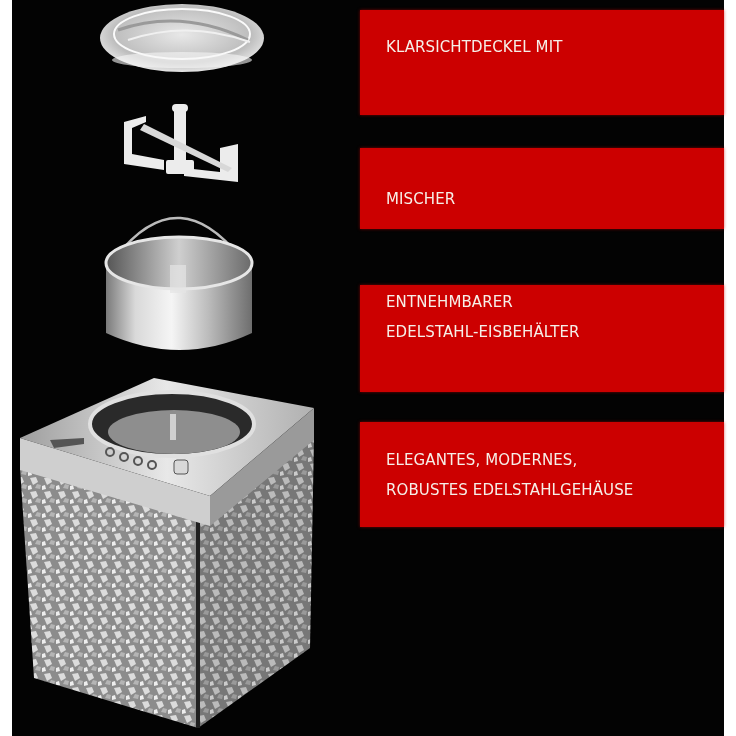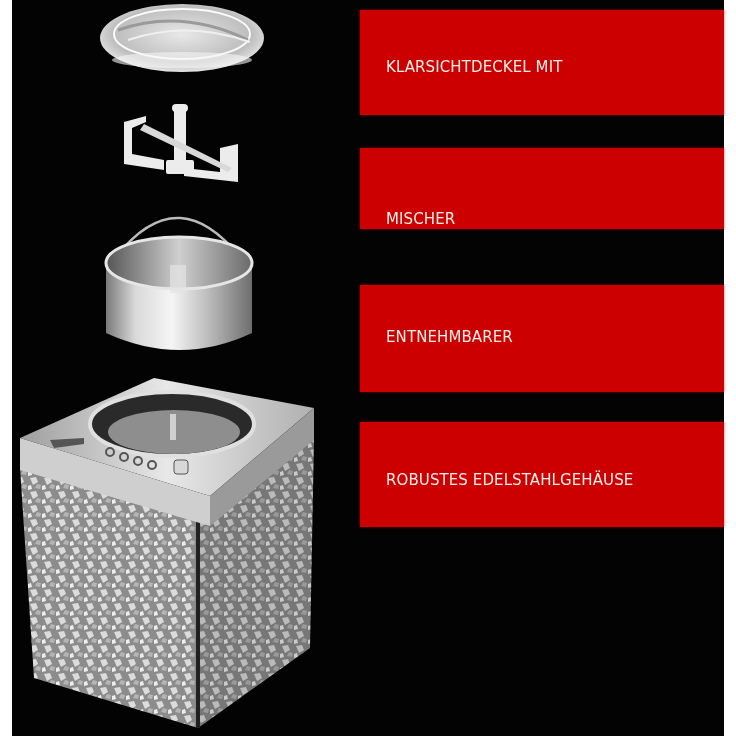--- a/index.html
+++ b/index.html
@@ -1,19 +1,19 @@
 <!DOCTYPE html>
 <html><head>
 <meta charset="utf-8">
 <style>
   html, body { margin:0; padding:0; }
   body { width:736px; height:736px; background:#ffffff; position:relative; overflow:hidden; font-family:"DejaVu Sans", sans-serif; }
   .canvas { position:absolute; left:12px; top:0; width:712px; height:736px; background:#030303; }
   .box { position:absolute; left:360px; width:364px; background:#cc0000; box-shadow:0 0 3px rgba(200,0,0,0.6); }
-  .box .txt { position:absolute; left:26px; color:#f6efe8; font-size:15px; letter-spacing:0.1px; line-height:30px; text-transform:uppercase;margin-top:20px; }
+  .box .txt { position:absolute; left:26px; color:#f6efe8; font-size:15px; letter-spacing:0.1px; line-height:30px; text-transform:uppercase; }
   .prod { position:absolute; }
 </style>
 </head>
 <body>
 
 <div class="canvas"></div>
 
 <svg class="prod" style="left:98px;top:0px" width="168" height="76">
   <defs>
     <radialGradient id="lidg" cx="50%" cy="45%" r="60%">
@@ -104,22 +104,24 @@
   </div>
 </div>
 
 <div class="box" style="top:148px;height:81px">
   <div class="txt" style="top:36px">
     <div>MISCHER</div>
   </div>
 </div>
 
 <div class="box" style="top:285px;height:107px">
-  <div class="txt" style="top:17px">
+  <div class="txt" style="top:2px">
     <div>ENTNEHMBARER</div>
+    <div>EDELSTAHL-EISBEHÄLTER</div>
   </div>
 </div>
 
 <div class="box" style="top:422px;height:105px">
   <div class="txt" style="top:23px">
+    <div>ELEGANTES, MODERNES,</div>
     <div>ROBUSTES EDELSTAHLGEHÄUSE</div>
   </div>
 </div>
 
 </body></html>

